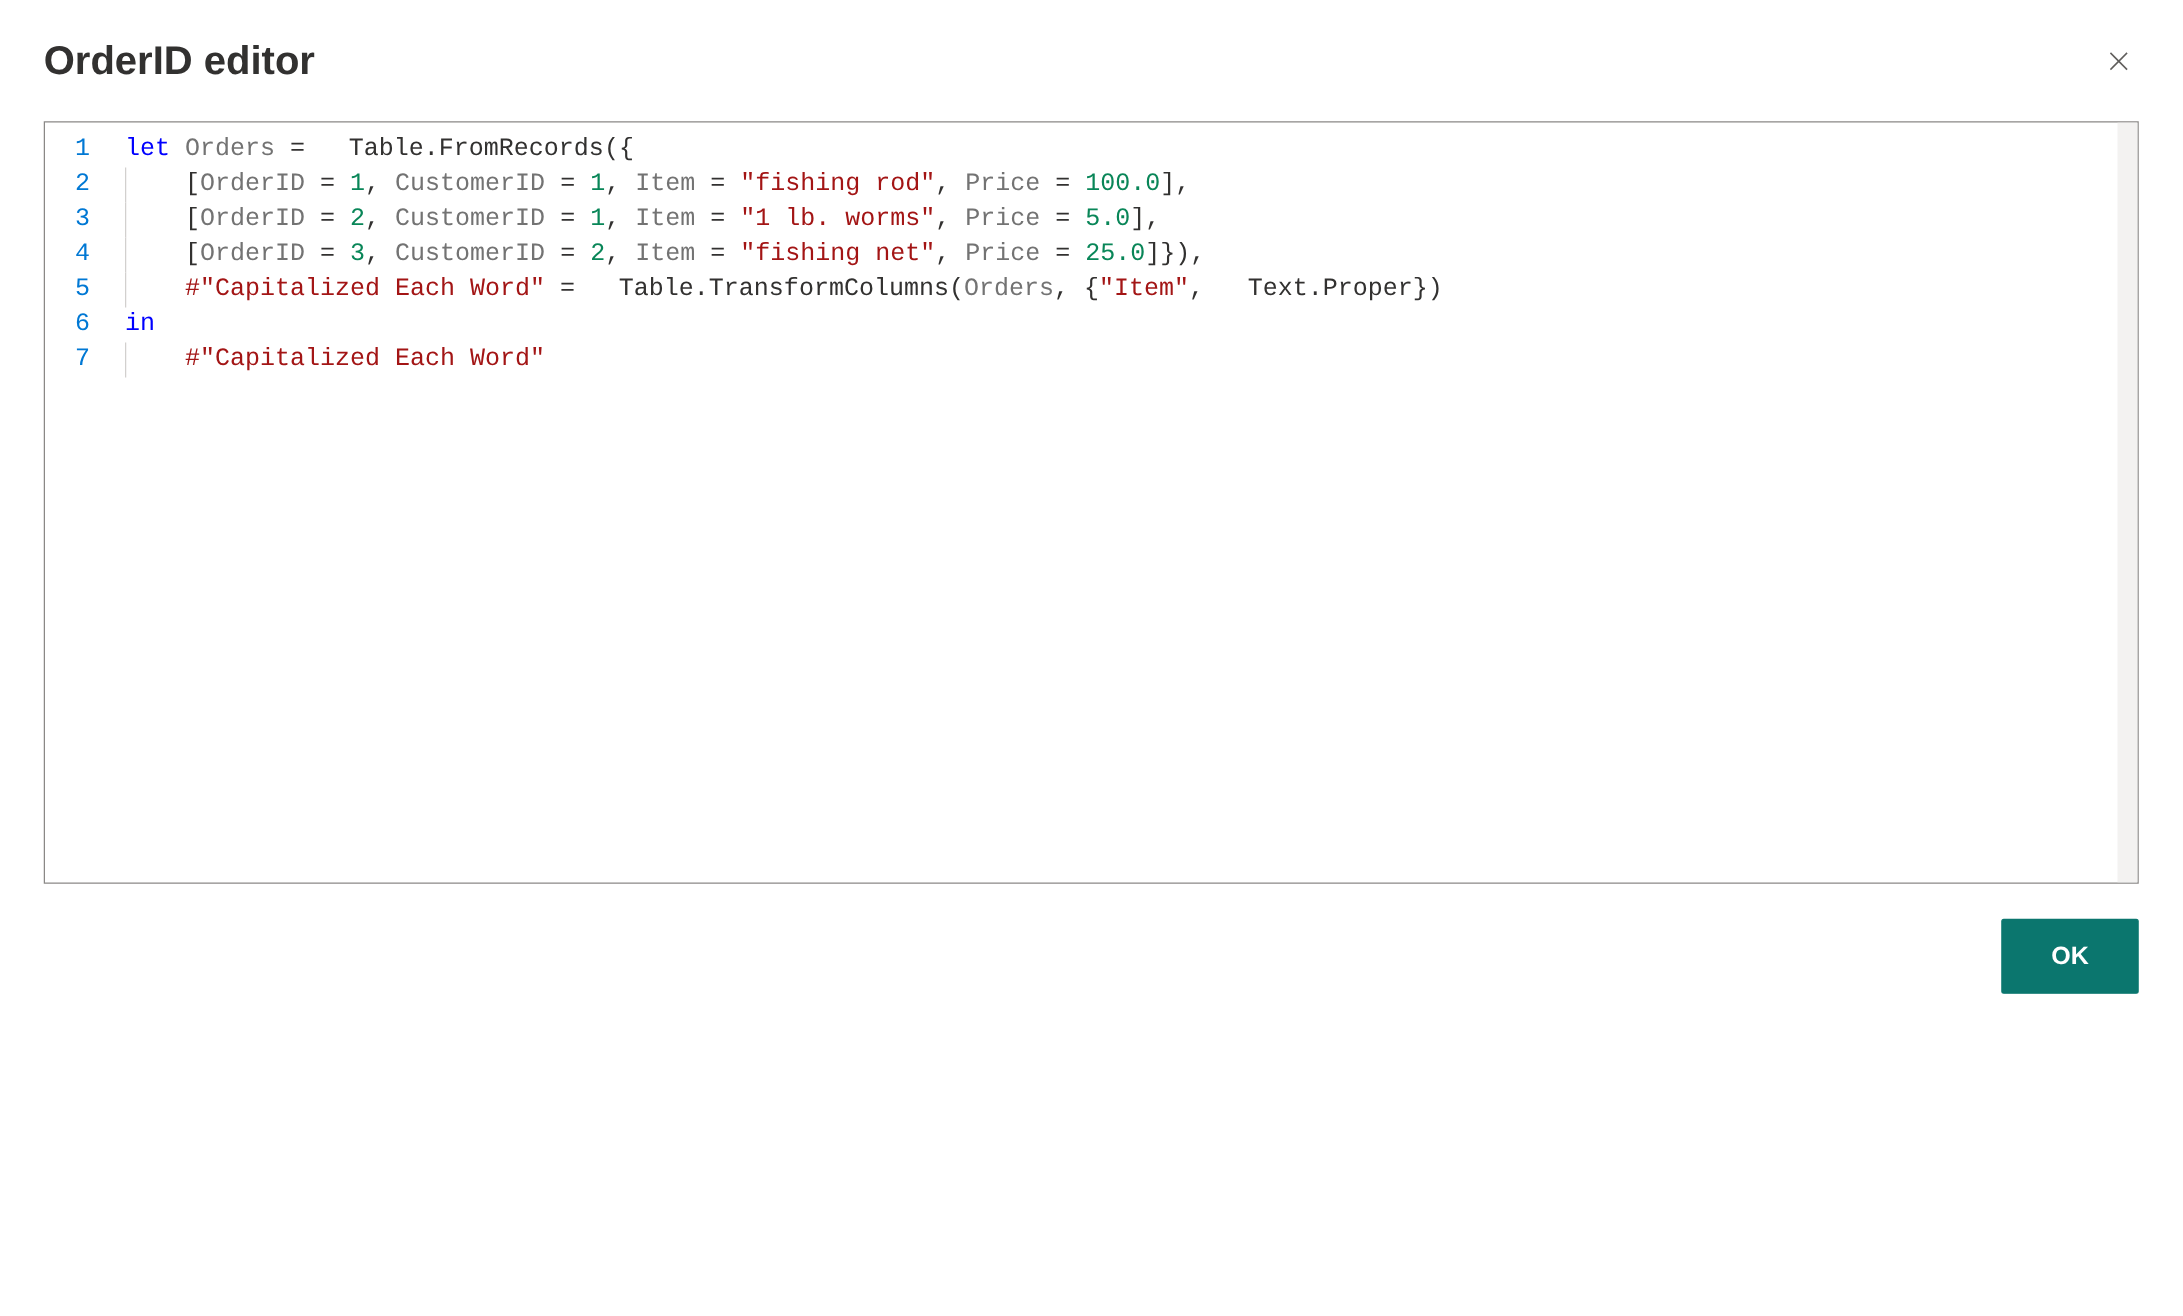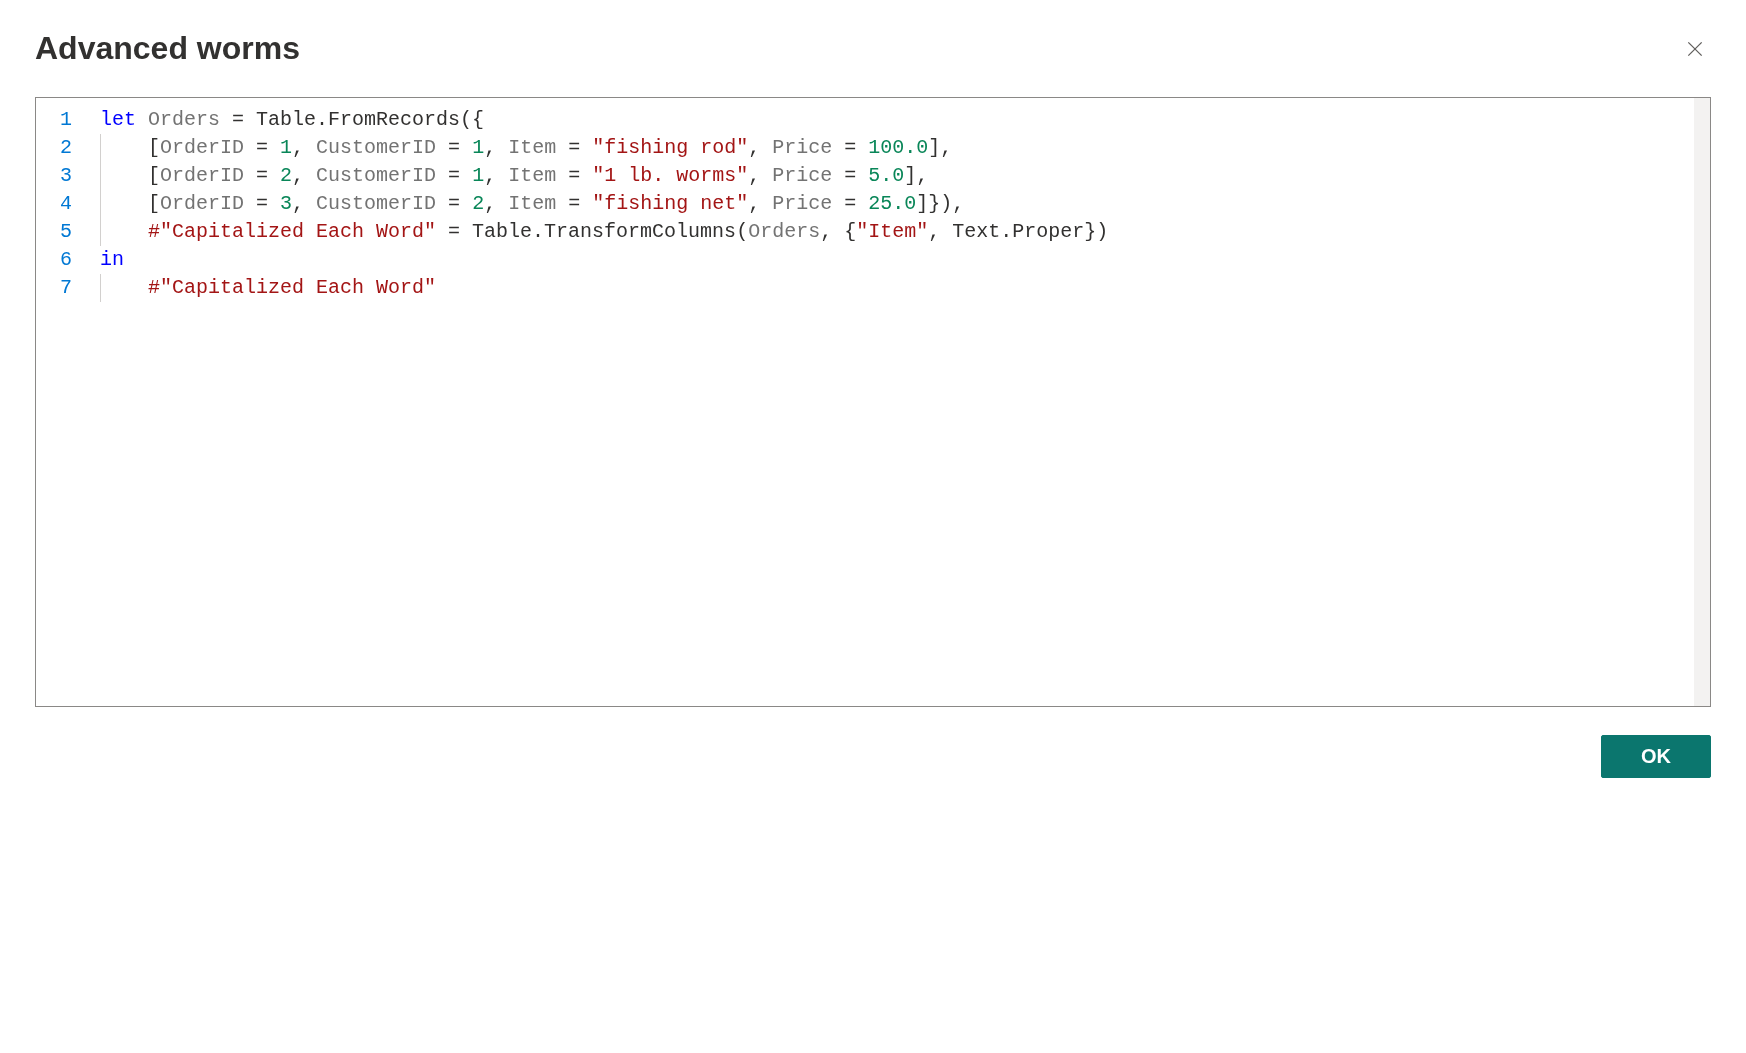--- a/index.html
+++ b/index.html
@@ -78,41 +78,41 @@
       bottom: 0;
       border-left: 1px solid #d2d0ce;
       height: 100%;
     }
     
     .kw { color: #0000ff; text-align: center; }
     .ident { color: #737373; }
     .num { color: #098658; }
     .str { color: #a31515; }
     .punct { color: #323130; }
-    .func { color: #323130; }
+    .func { color: #323130; margin-left: 23px; }
     .hashstr { color: #a31515; }
 
     .scrollbar-track {
       position: absolute;
       right: 0;
       top: 0;
       bottom: 0;
       width: 16px;
       background: #f3f2f1;
     }
 
     .footer {
       display: flex;
       justify-content: flex-end;
       gap: 24px;
       margin-top: 28px;
     }
     .btn {
       min-width: 110px;
-      height: 43px;
+      height: 60px;
       padding: 0 28px;
       font-size: 20px;
       font-family: "Segoe UI", sans-serif;
       border-radius: 2px;
       cursor: pointer;
       display: flex;
       align-items: center;
       justify-content: center;
     }
     .btn-primary {
@@ -125,21 +125,21 @@
       background: #ffffff;
       color: #323130;
       border: 1px solid #8a8886;
       min-width: 140px;
     }
   </style>
 </head>
 <body>
 
 <div class="header">
-  <h1 class="title">Advanced worms</h1>
+  <h1 class="title">OrderID editor</h1>
   <div class="close-btn">
     <svg viewBox="0 0 24 24" fill="none" stroke="currentColor" stroke-width="1.5">
       <line x1="4" y1="4" x2="20" y2="20"></line>
       <line x1="20" y1="4" x2="4" y2="20"></line>
     </svg>
   </div>
 </div>
 
 <div class="editor-container">
   <div class="editor-inner">

